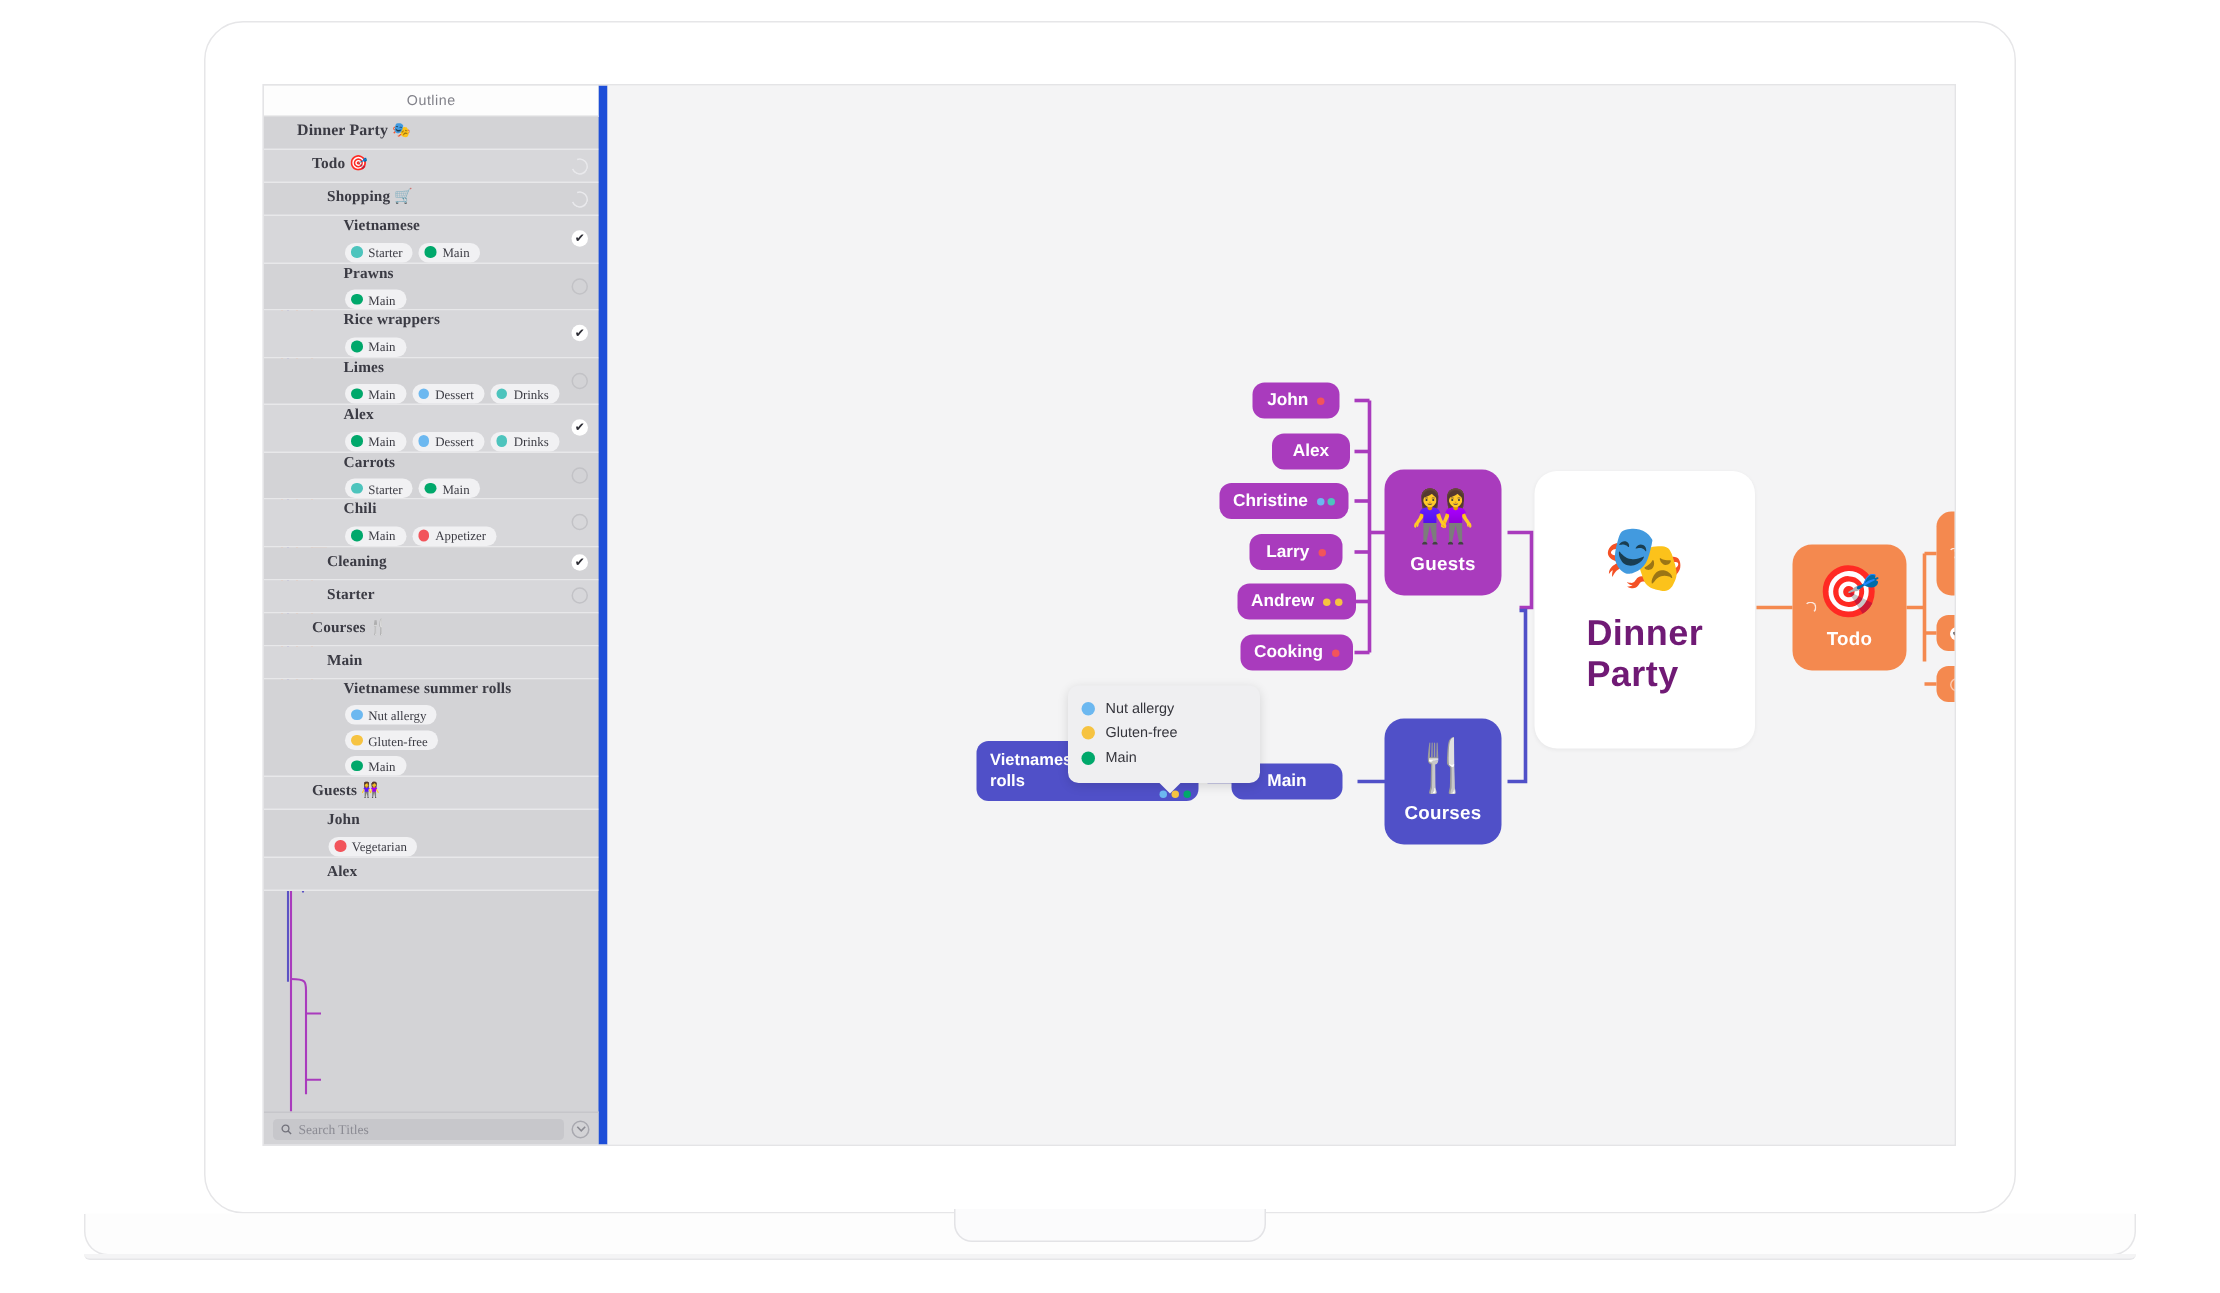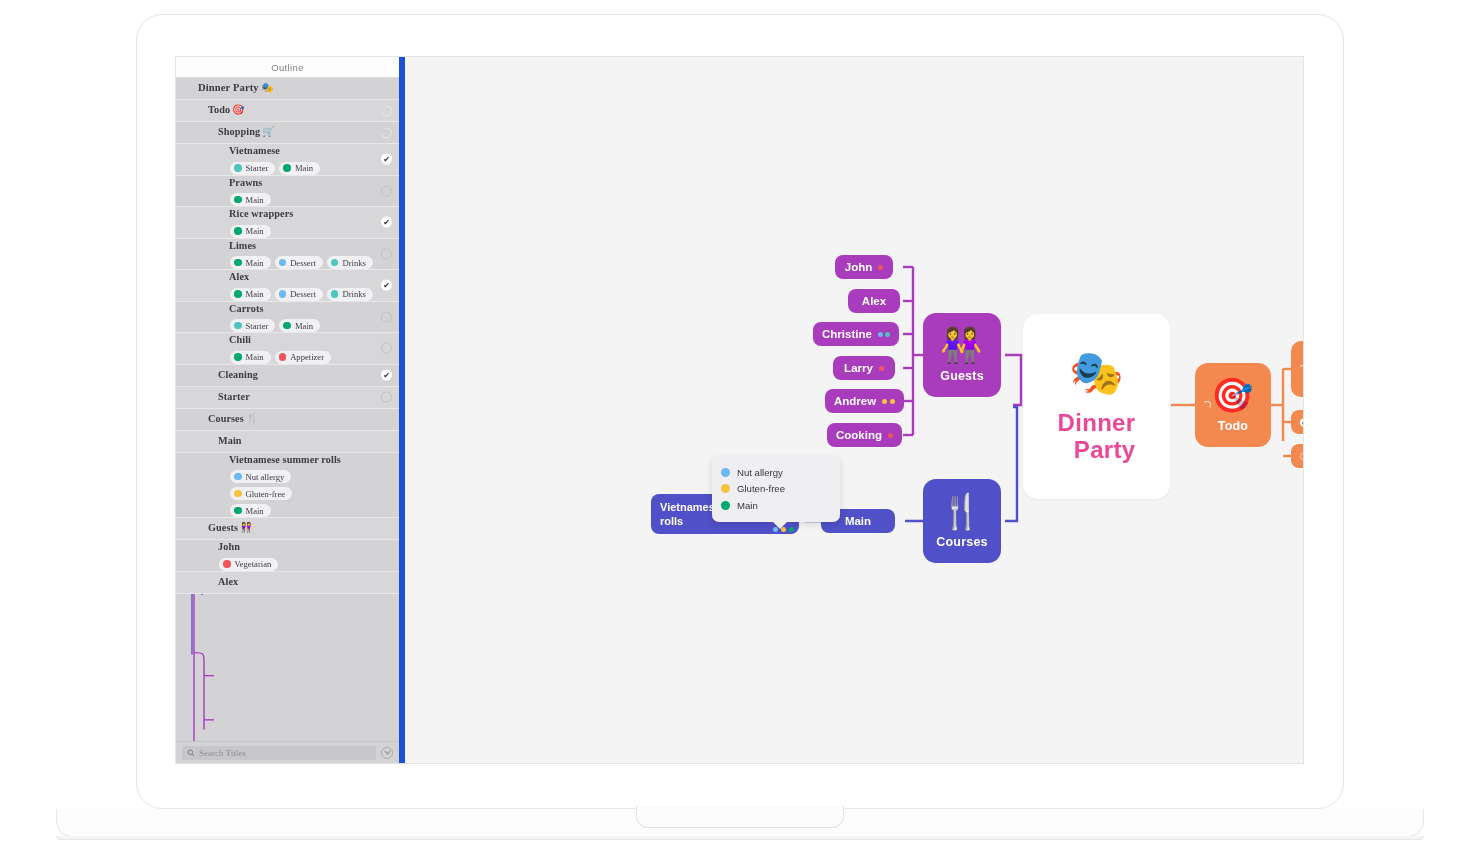--- a/index.html
+++ b/index.html
@@ -135,22 +135,22 @@
 
   
   .center-node {
     position:absolute; background:#ffffff; border-radius:15px;
     display:flex; flex-direction:column; align-items:center;
     justify-content:center;
     box-shadow:0 1px 3px rgba(0,0,0,.05);
   }
   .center-node .cicon { font-size:44px; line-height:1; margin-bottom:14px; }
   .center-node .ctitle {
-    font-size:24px; font-weight:bold; color:#ec4899;
-    text-align:right; line-height:27px; letter-spacing:.3px;
+    font-size:24px; font-weight:bold; color:#701a75;
+    text-align:left; line-height:27px; letter-spacing:.3px;
   }
 
   .pill {
     position:absolute; border-radius:8px; height:24px;
     display:flex; align-items:center; gap:6px;
     padding:0 9px; color:#fff; font-size:11.5px; font-weight:bold;
     white-space:nowrap;
   }
   .pill.wrap {
     height:auto; min-height:24px; white-space:normal;

